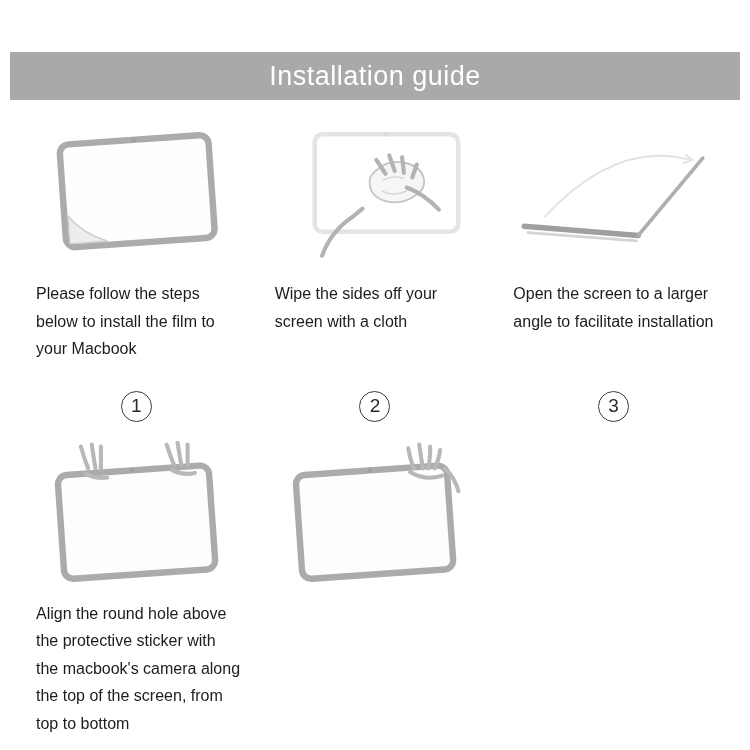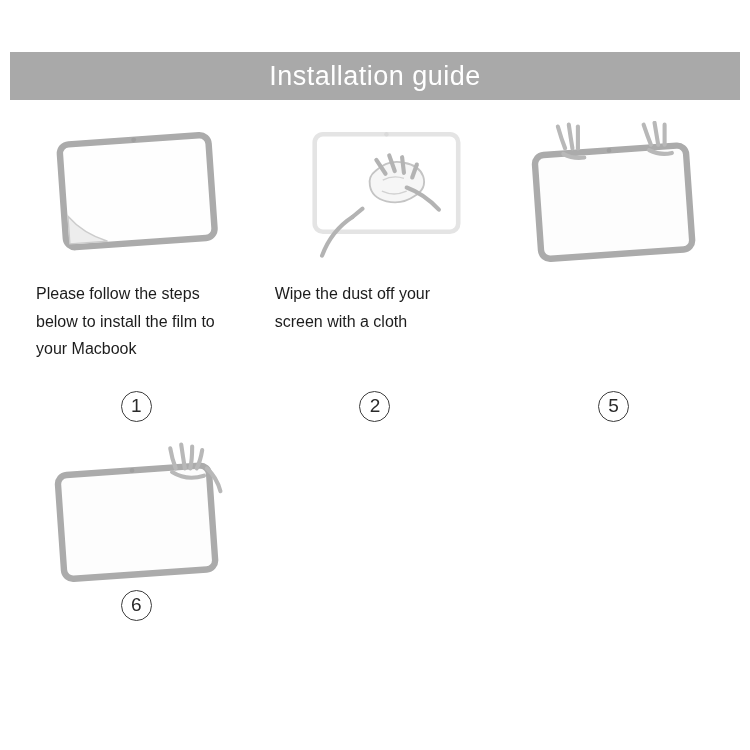--- a/index.html
+++ b/index.html
@@ -99,25 +99,39 @@
           <path d="M137,50 l-6,-17"></path>
           <path d="M147,52 l-2,-17"></path>
           <path d="M156,57 l5,-14"></path>
         </g>
         <g stroke="#b3b3b3" stroke-width="4.5" stroke-linecap="round" fill="none">
           <path d="M58,142 q10,-27 33,-42"></path>
           <path d="M91,100 l11,-9"></path>
         </g>
       </svg>
     </div>
-    <p class="caption">Wipe the dust off your screen with a cloth</p>
+    <p class="caption">Wipe the sides off your screen with a cloth</p>
     <div class="spacer"></div>
     <div class="num">2</div>
   </section>
 
+  <section class="step">
+    <div class="illus">
+      <svg viewBox="0 0 230 150" width="215" height="138">
+        <path d="M40,100 Q118,16 198,38" fill="none" stroke="#e2e2e2" stroke-width="2"></path>
+        <path d="M193,32 l8,6 l-11,4" fill="none" stroke="#e2e2e2" stroke-width="2"></path>
+        <path d="M18,110 L142,120" stroke="#9f9f9f" stroke-width="6" stroke-linecap="round"></path>
+        <path d="M22,117 L140,126" stroke="#d4d4d4" stroke-width="3" stroke-linecap="round"></path>
+        <path d="M142,120 L212,36" stroke="#aeaeae" stroke-width="4" stroke-linecap="round"></path>
+      </svg>
+    </div>
+    <p class="caption">Open the screen to a larger angle to facilitate installation</p>
+    <div class="spacer"></div>
+    <div class="num">3</div>
+  </section>
 
 
   <section class="step">
     <div class="illus">
       <svg viewBox="0 0 230 160" width="215" height="146">
         <g transform="rotate(-4 115 88)">
           <rect x="32" y="32" width="166" height="114" rx="10" fill="#fdfdfd" stroke="#ababab" stroke-width="7"></rect>
           <circle cx="114" cy="32" r="2.6" fill="#9f9f9f"></circle>
         </g>
         <g stroke="#b8b8b8" stroke-width="4.5" stroke-linecap="round" fill="none">
@@ -127,20 +141,21 @@
           <path d="M60,36 q11,6 23,4"></path>
         </g>
         <g stroke="#b8b8b8" stroke-width="4.5" stroke-linecap="round" fill="none">
           <path d="M148,4 q4,12 8,22"></path>
           <path d="M160,2 q2,12 4,24"></path>
           <path d="M171,4 q0,12 0,22"></path>
           <path d="M154,32 q12,6 25,3"></path>
         </g>
       </svg>
     </div>
+    <p class="caption">Align the round hole above the protective sticker with the macbook's camera along the top of the screen, from top to bottom</p>
     <div class="spacer"></div>
     <div class="num">5</div>
   </section>
 
   <section class="step">
     <div class="illus">
       <svg viewBox="0 0 230 160" width="215" height="146">
         <g transform="rotate(-4 115 88)">
           <rect x="32" y="32" width="166" height="114" rx="10" fill="#fdfdfd" stroke="#ababab" stroke-width="7"></rect>
           <circle cx="114" cy="32" r="2.6" fill="#9f9f9f"></circle>

